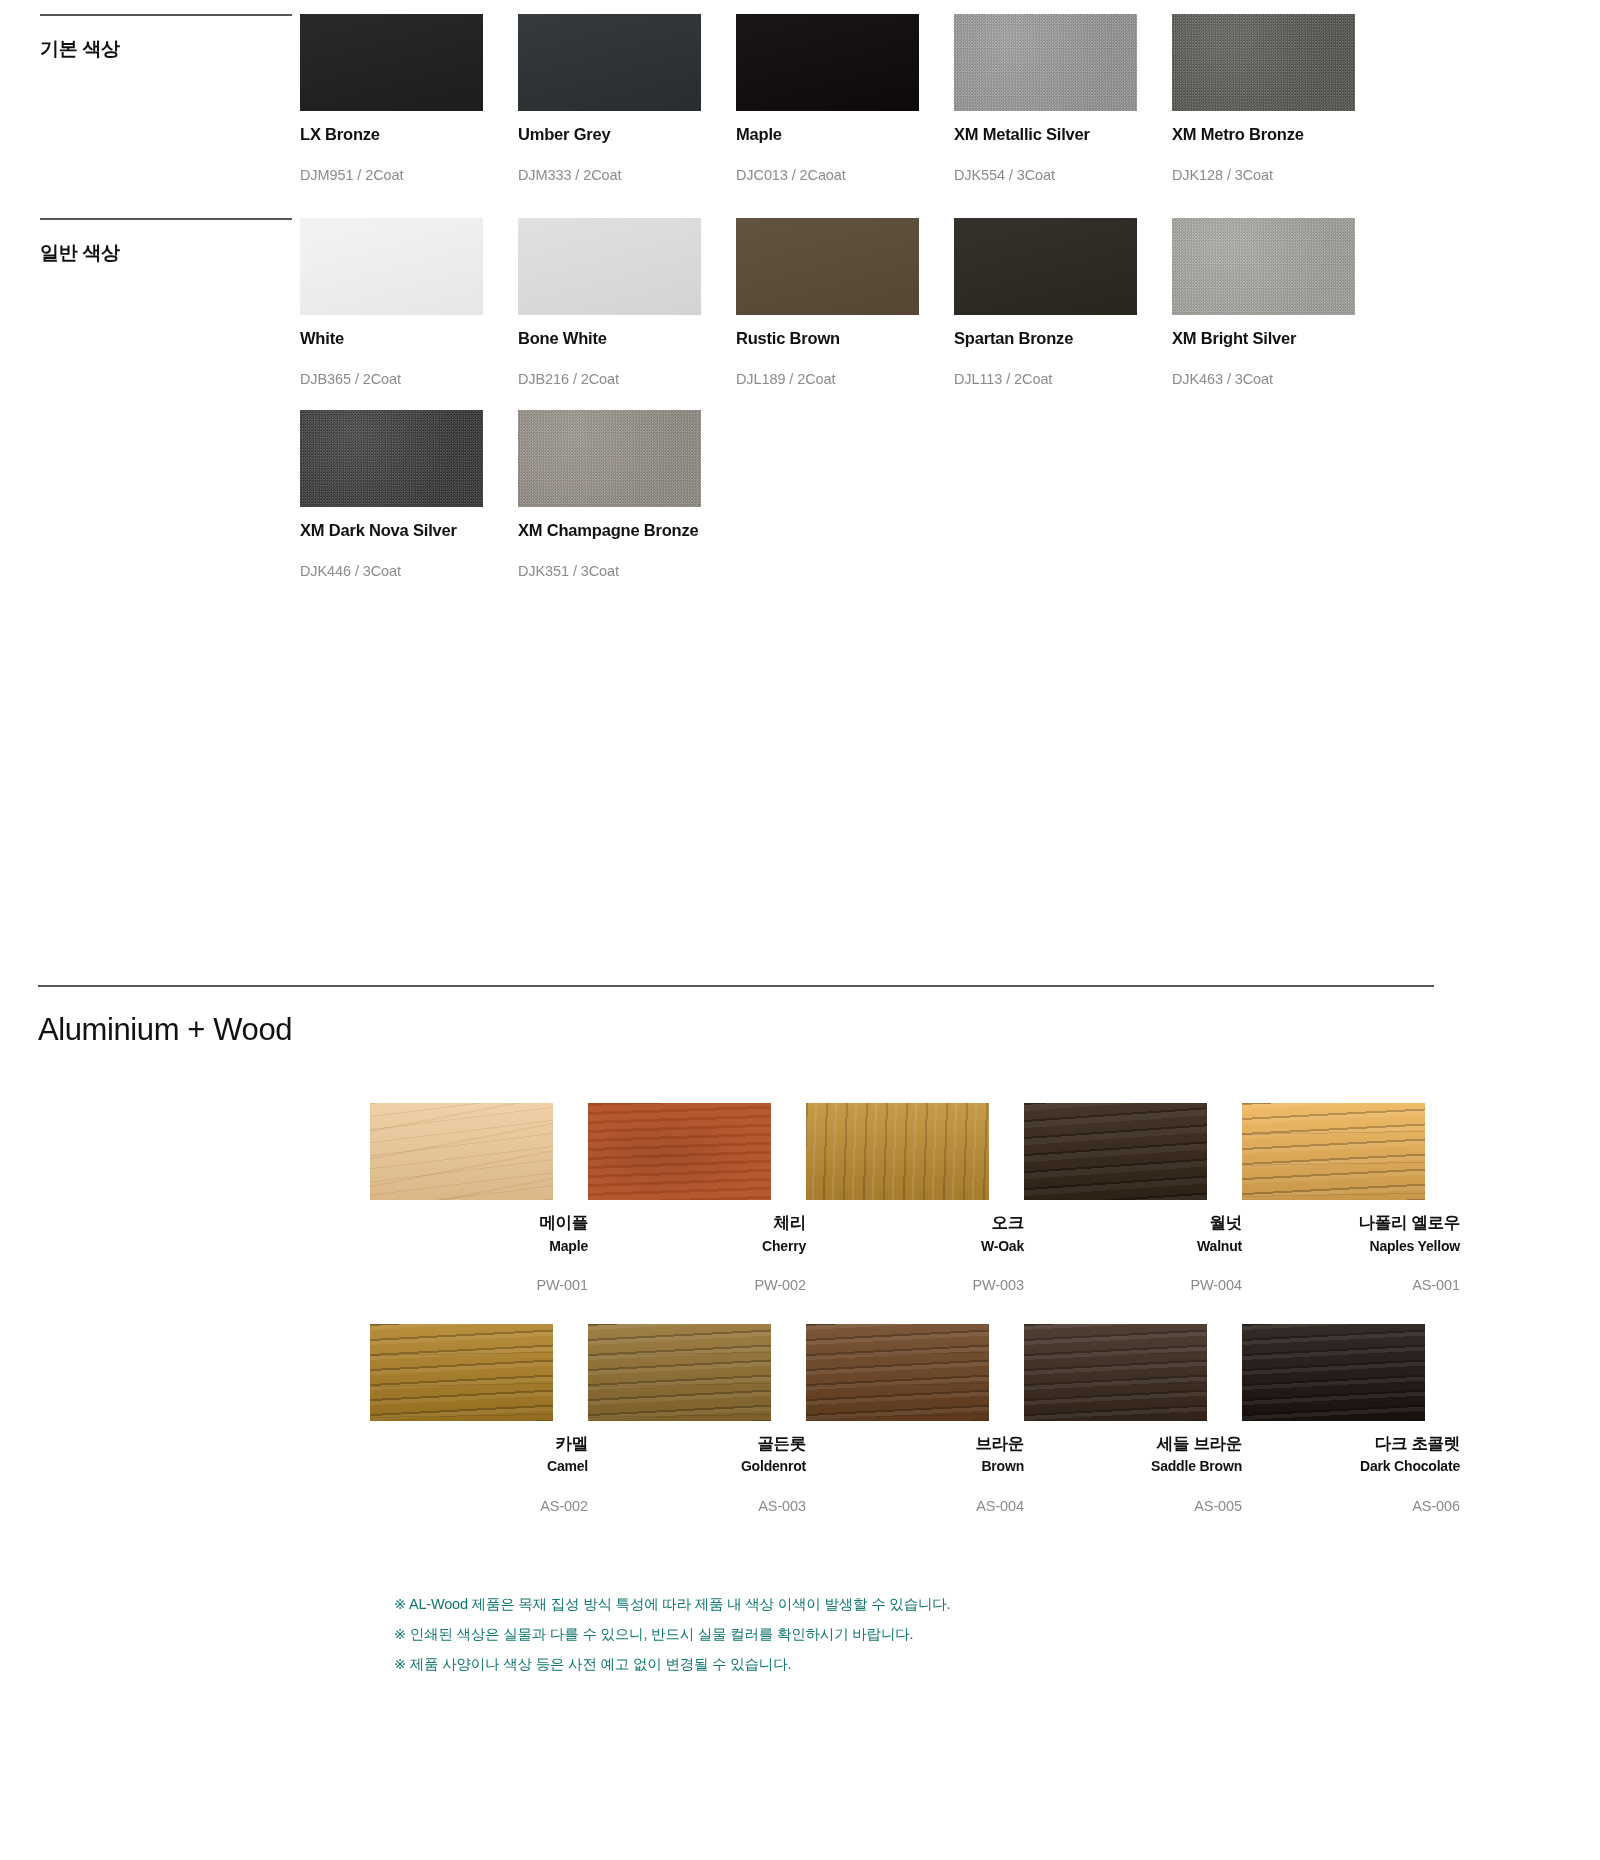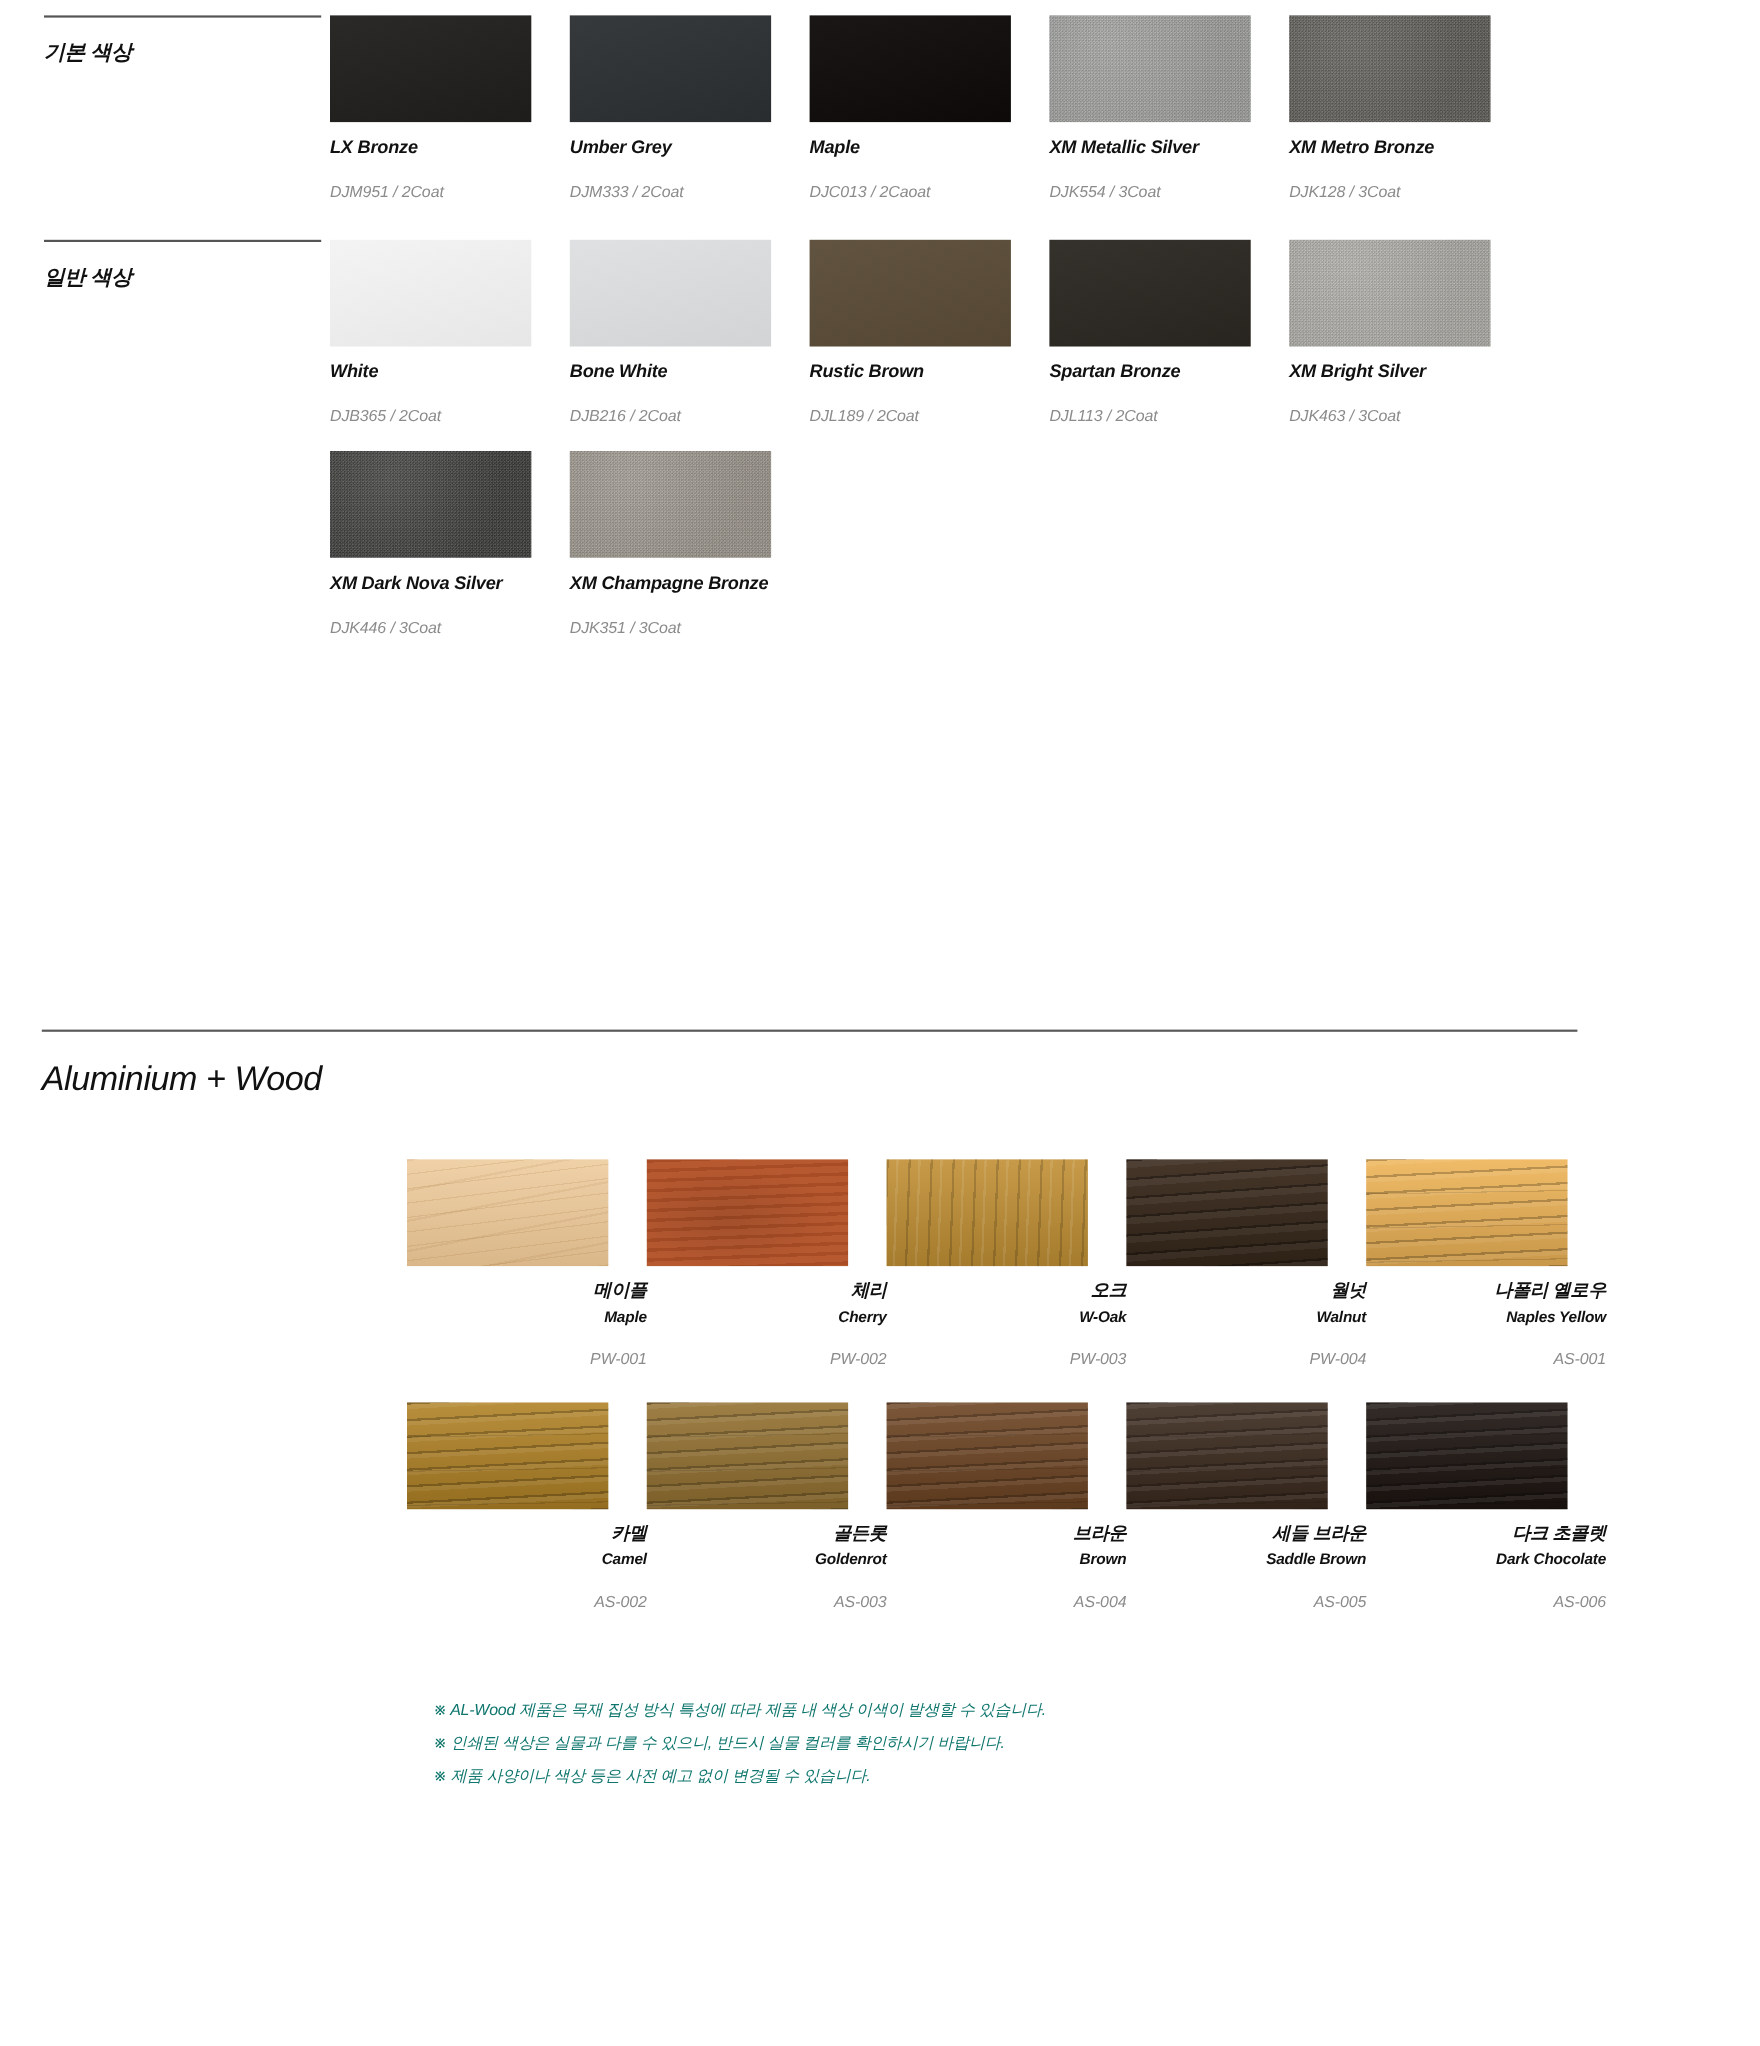--- a/index.html
+++ b/index.html
@@ -16,21 +16,20 @@
     font-family: "Liberation Sans", "DejaVu Sans", sans-serif;
     color: #1a1a1a;
     overflow: hidden;
   }
 
   .page {
     position: relative;
     width: 1600px;
     height: 1860px;
     padding: 0;
-    font-style: italic;
   }
 
   
   .group {
     position: relative;
     display: flex;
     align-items: flex-start;
   }
 
   .group-label-col {
@@ -108,21 +107,21 @@
     color: #8b8b8b;
     letter-spacing: -0.1px;
     white-space: nowrap;
     line-height: 1.15;
   }
 
   
   #basic-group   { position: absolute; left: 0;  top: 14px; width: 1600px; }
   #normal-group  { position: absolute; left: 0;  top: 218px; width: 1600px; }
 
-  #wood-section  { position: absolute; left: 0;  top: 936px; width: 1600px; }
+  #wood-section  { position: absolute; left: 0;  top: 985px; width: 1600px; }
 
   .section-head {
     padding: 0 38px;
   }
   .section-rule {
     border-top: 2px solid #5a5a5a;
     width: 1396px;
     margin: 0 0 26px 0;
   }
   .section-title {

